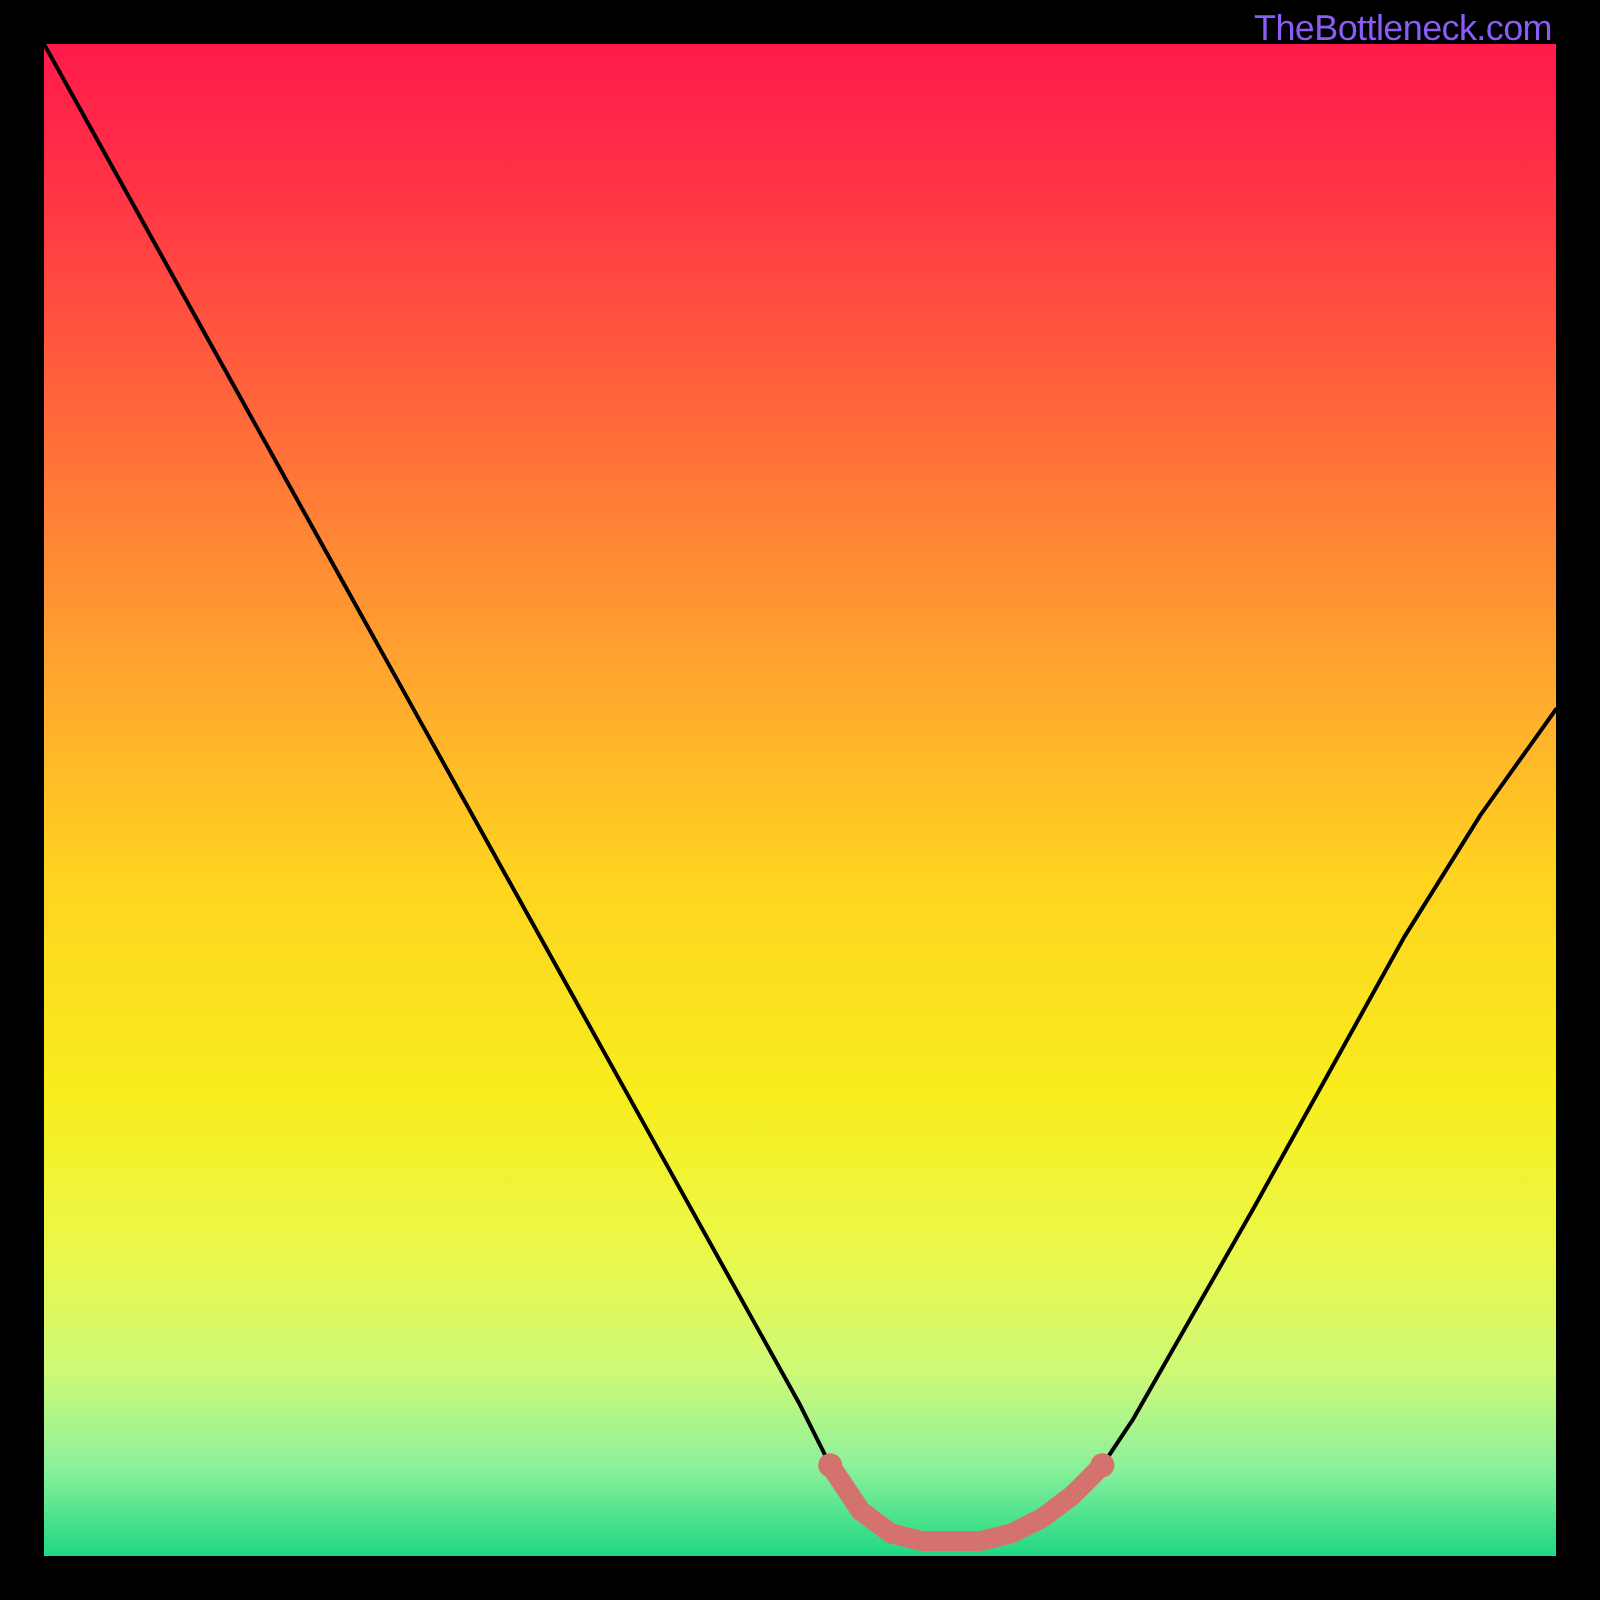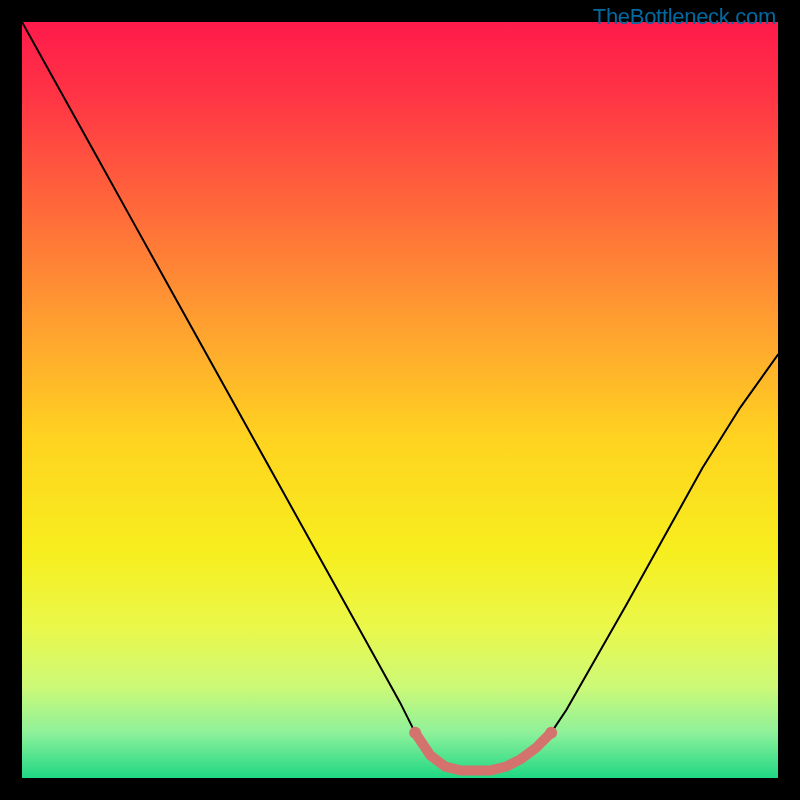--- a/index.html
+++ b/index.html
@@ -24,22 +24,22 @@
     top: 0;
     width: 756px;
     height: 756px;
     overflow: hidden;
   }
   .attribution {
     position: absolute;
     top: 4px;
     right: 24px;
     font-family: Arial, Helvetica, sans-serif;
-    font-size: 22px;
-    color: #0369a1;
+    font-size: 18px;
+    color: #8b5cf6;
     font-weight: 500;
     letter-spacing: -0.3px;
   }
 </style>
 </head>
 <body>
 
 <div class="frame">
   <div class="plot-area">
     <svg id="chart-svg" width="756" height="756" viewBox="0 0 756 756" preserveAspectRatio="none">

